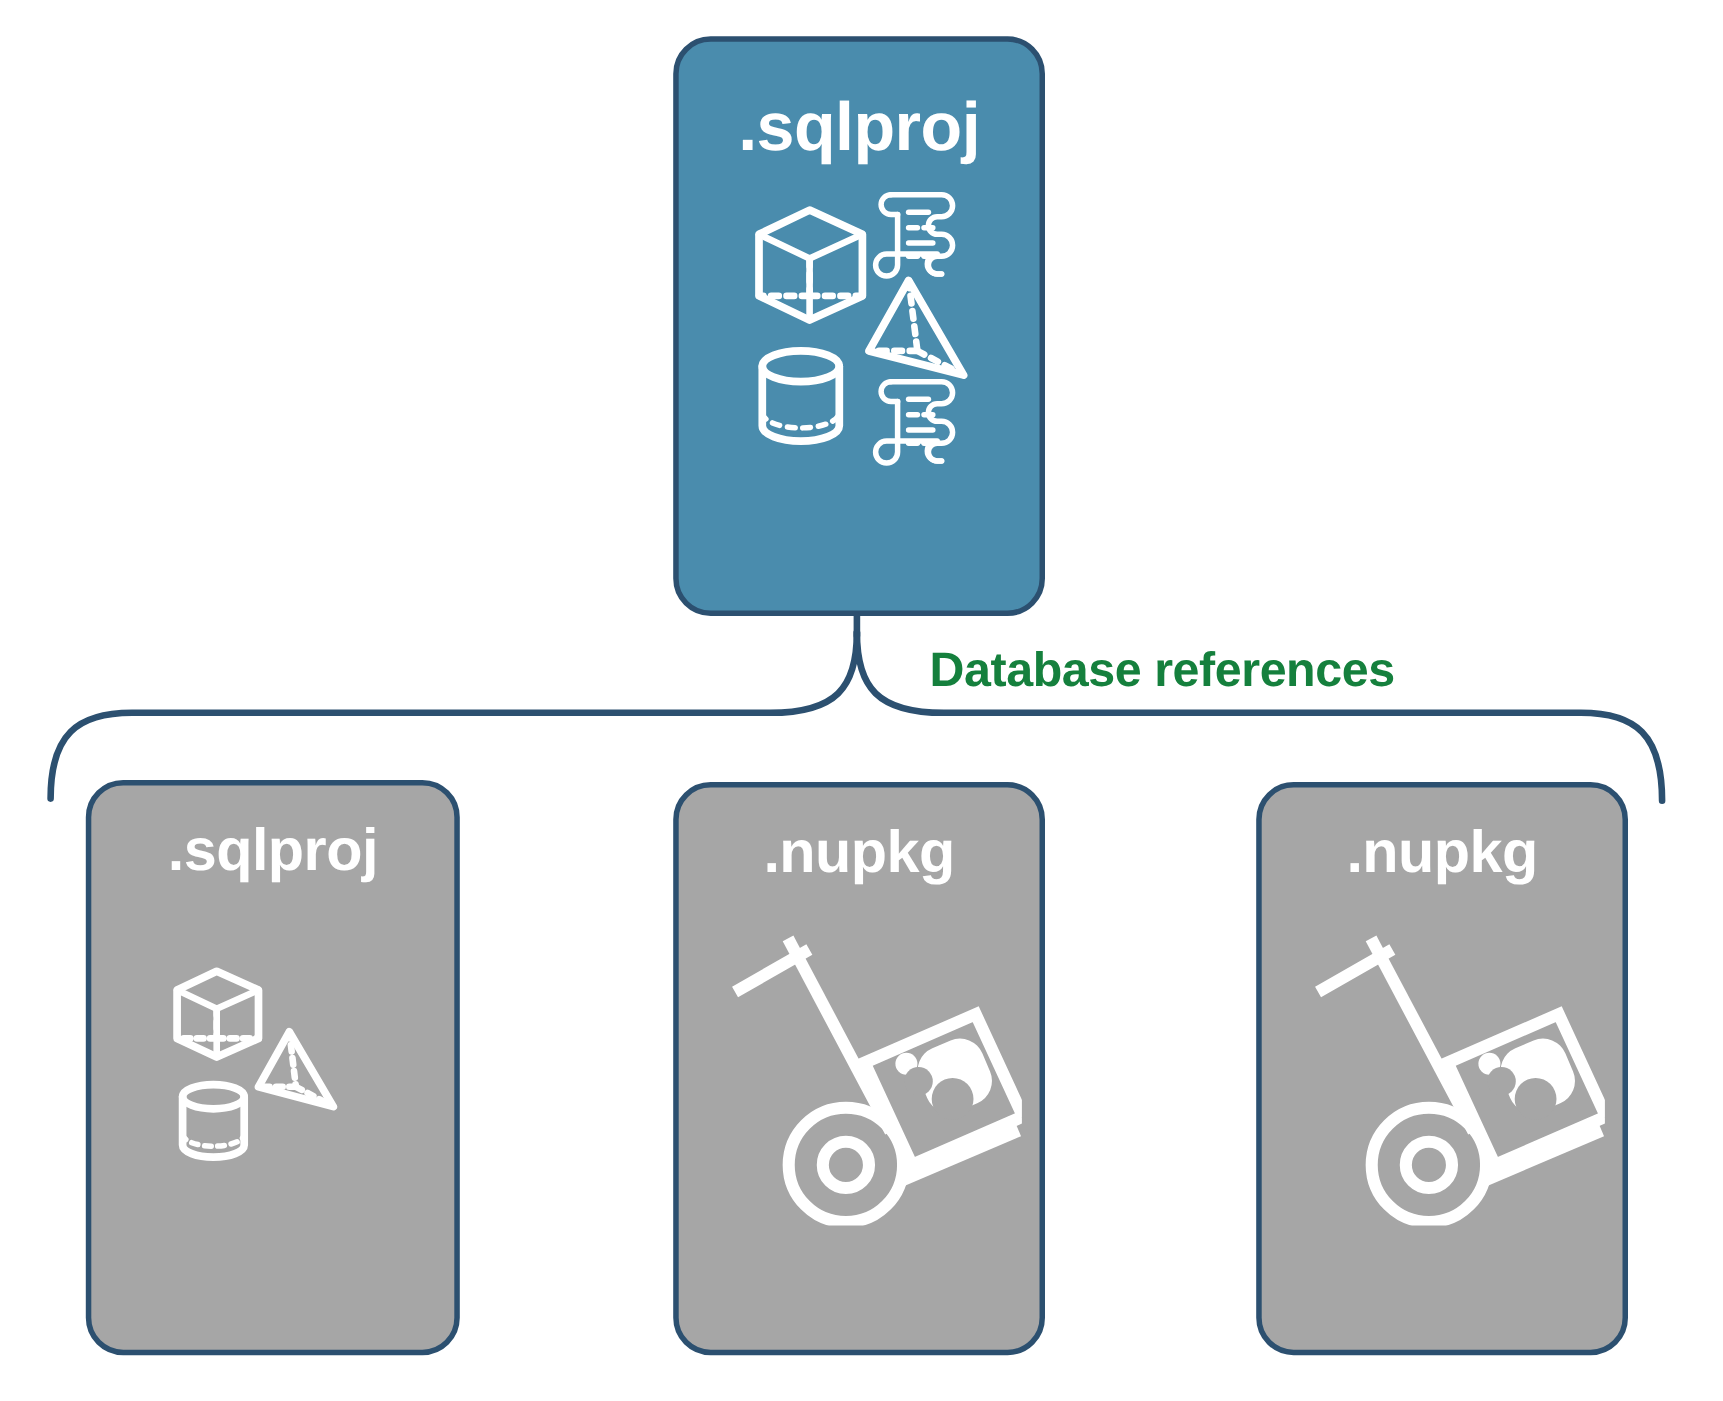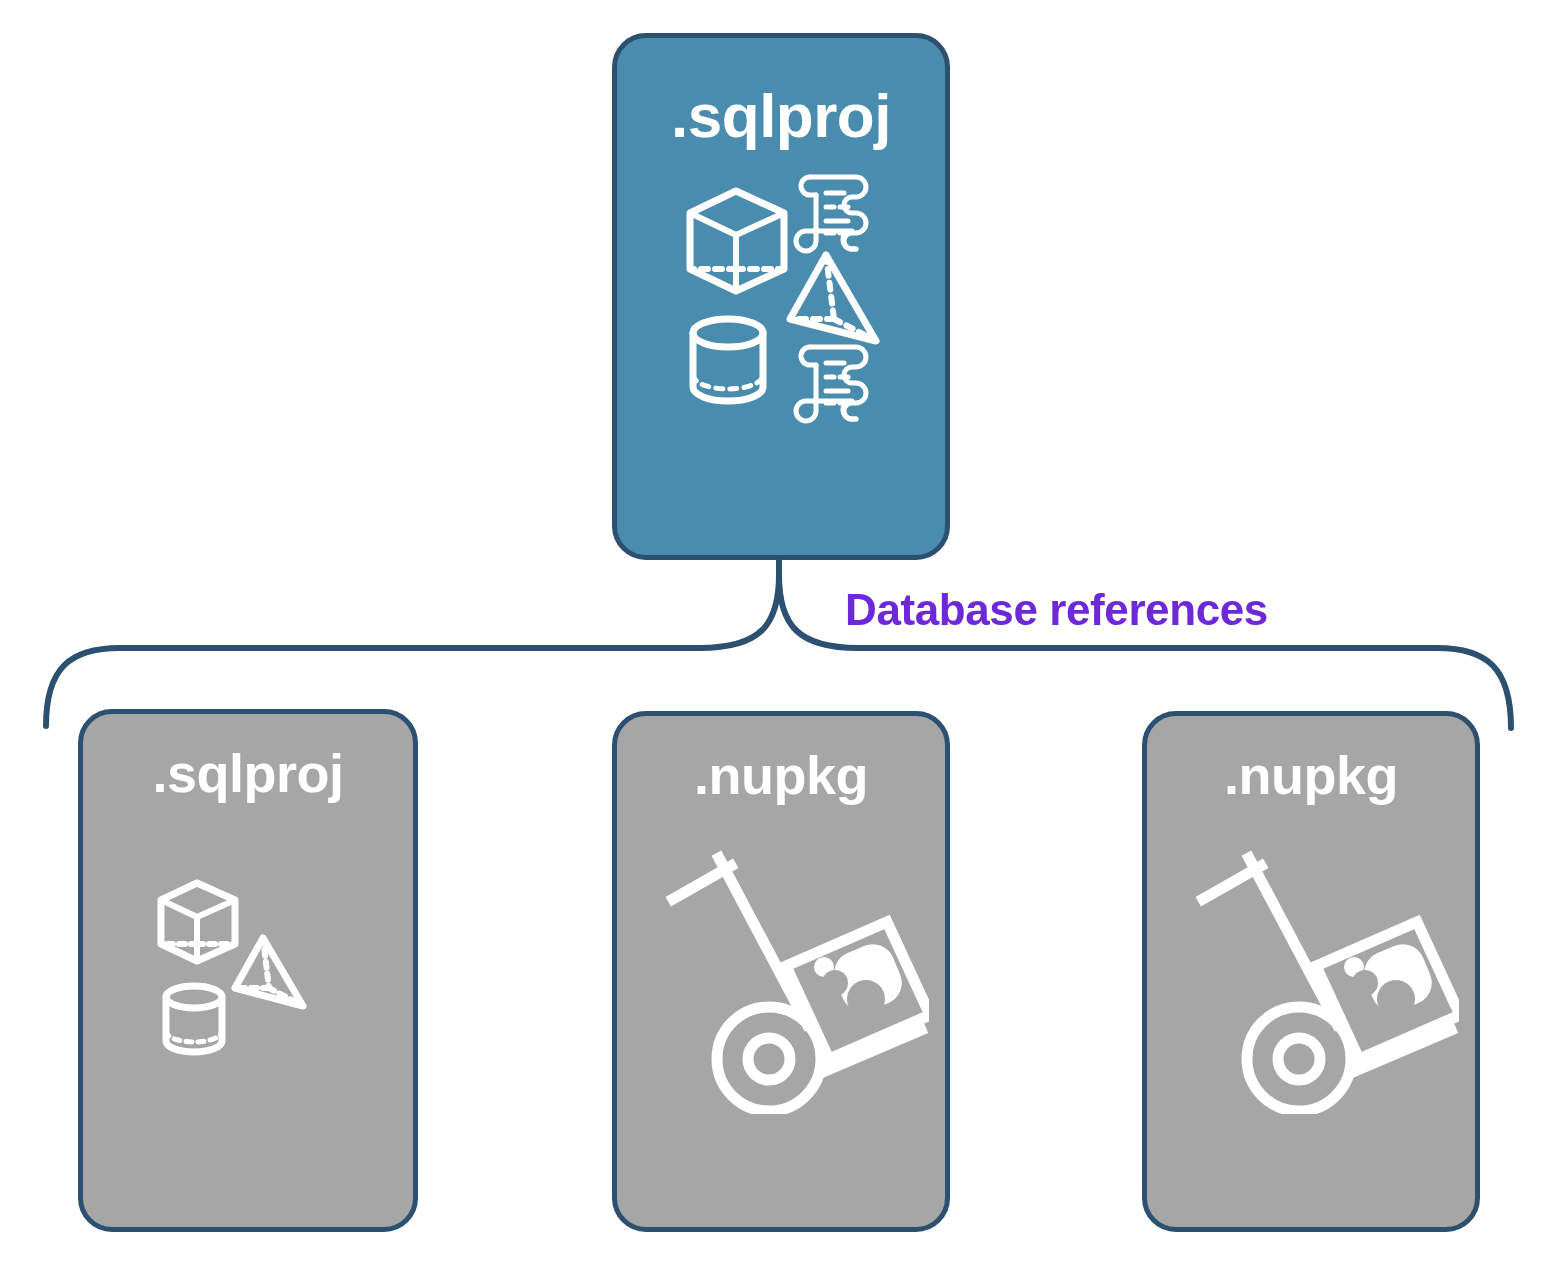--- a/index.html
+++ b/index.html
@@ -61,21 +61,21 @@
     height: 1274px;
     pointer-events: none;
   }
 
   #brace-label {
     position: absolute;
     left: 845px;
     top: 588px;
     font-size: 44px;
     font-weight: bold;
-    color: #6d28d9;
+    color: #15803d;
     letter-spacing: -0.4px;
     white-space: nowrap;
     line-height: 1;
   }
 
   
   #node-top      { left: 612px; top: 33px;  width: 338px; height: 527px; }
   #node-sqlproj  { left: 78px;  top: 709px; width: 340px; height: 523px; }
   #node-nupkg-1  { left: 612px; top: 711px; width: 338px; height: 521px; }
   #node-nupkg-2  { left: 1142px;top: 711px; width: 338px; height: 521px; }

